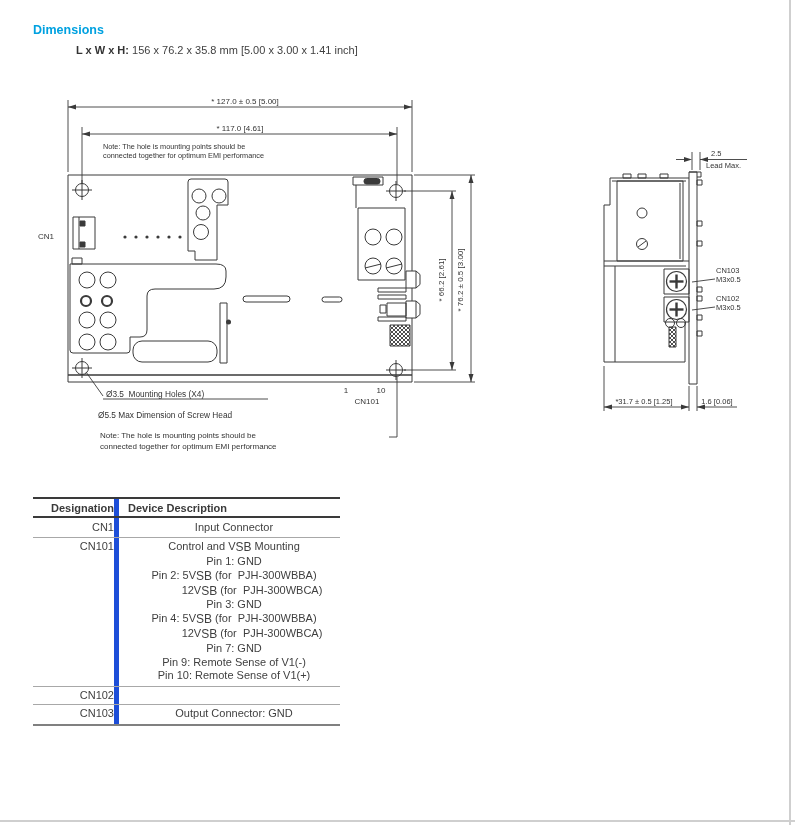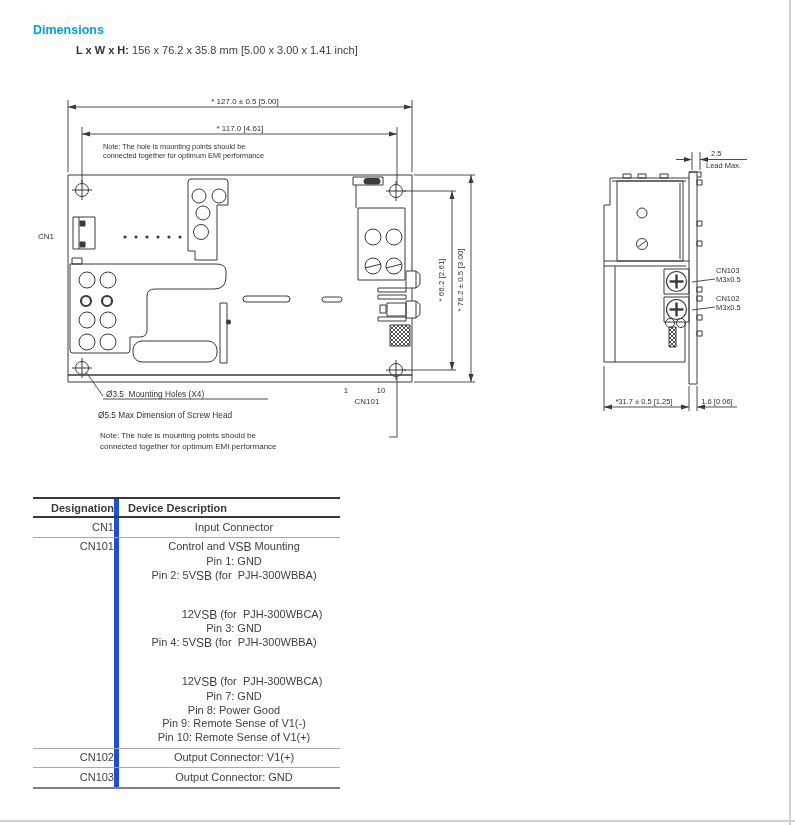--- a/index.html
+++ b/index.html
@@ -19,21 +19,21 @@
                font-size:11px; color:#3f3f3f; }
   .trow { display:flex; }
   .trow + .trow { border-top:1px solid #a8a8a8; }
   .thead { border-bottom:2px solid #3a3a3a; }
   .thead + .trow { border-top:none; }
   .cell { padding:2.5px 0; }
   .des { flex:0 0 81px; text-align:right; border-right:5px solid #1d4ed8; }
   .desc { flex:1; padding-left:9px; }
   .hdr { font-weight:bold; color:#3a3a3a; }
   .dline { line-height:13.8px;text-align:center; }
-  .ind { padding-left:36px;margin-top:24px; }
+  .ind { padding-left:36px; }
   .subsb { font-size:12px; vertical-align:-1px; }
 </style>
 </head>
 <body>
 
 <div class="page">
   <div class="heading">Dimensions</div>
   <div class="lwh"><b>L x W x H:</b> <span>156 x 76.2 x 35.8 mm [5.00 x 3.00 x 1.41 inch]</span></div>
 
   <svg class="drawing" width="795" height="400" viewBox="0 70 795 400">
@@ -296,30 +296,26 @@
         <div class="cell des">CN101</div>
         <div class="cell desc">
           <div class="dline"><span>Control and V</span><span class="subsb">SB</span><span> Mounting</span></div>
           <div class="dline">Pin 1: GND</div>
           <div class="dline"><span>Pin 2: 5V</span><span class="subsb">SB</span><span> (for &nbsp;PJH-300WBBA)</span></div>
           <div class="dline ind"><span>12V</span><span class="subsb">SB</span><span> (for &nbsp;PJH-300WBCA)</span></div>
           <div class="dline">Pin 3: GND</div>
           <div class="dline"><span>Pin 4: 5V</span><span class="subsb">SB</span><span> (for &nbsp;PJH-300WBBA)</span></div>
           <div class="dline ind"><span>12V</span><span class="subsb">SB</span><span> (for &nbsp;PJH-300WBCA)</span></div>
           <div class="dline">Pin 7: GND</div>
-          <div class="dline">Pin 8: Power Good</div>
           <div class="dline">Pin 9: Remote Sense of V1(-)</div>
           <div class="dline">Pin 10: Remote Sense of V1(+)</div>
         </div>
       </div>
       <div class="trow">
         <div class="cell des">CN102</div>
-        <div class="cell desc">
-          <div class="dline">Output Connector: V1(+)</div>
-        </div>
       </div>
       <div class="trow">
         <div class="cell des">CN103</div>
         <div class="cell desc">
           <div class="dline">Output Connector: GND</div>
         </div>
       </div>
     </div>
 
   <div class="page-border-right"></div>

